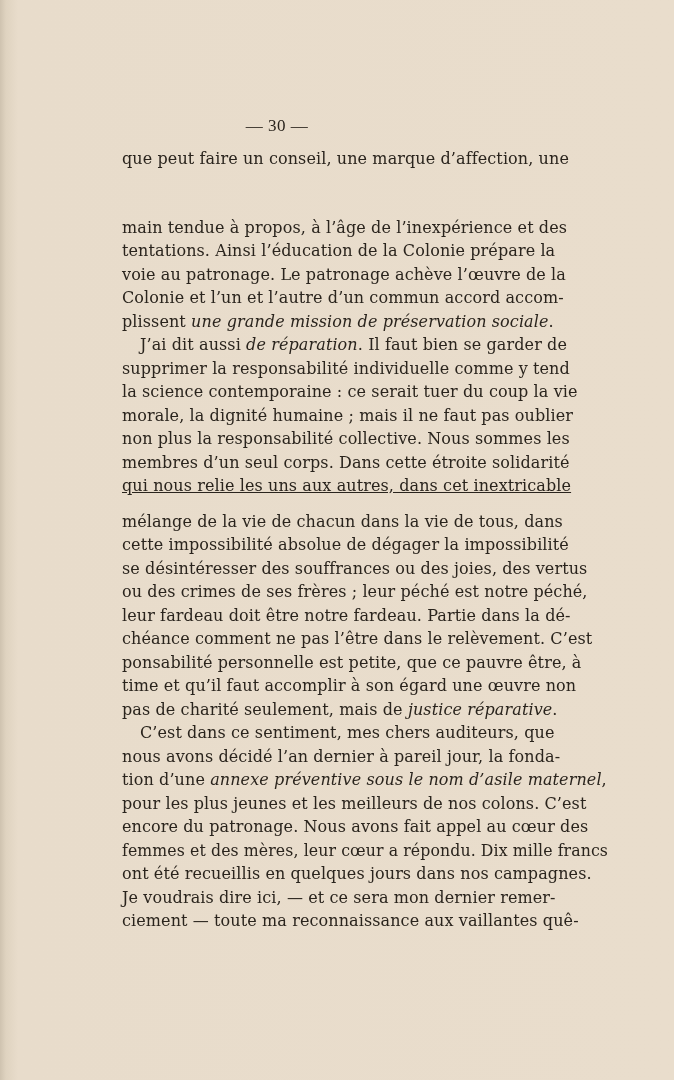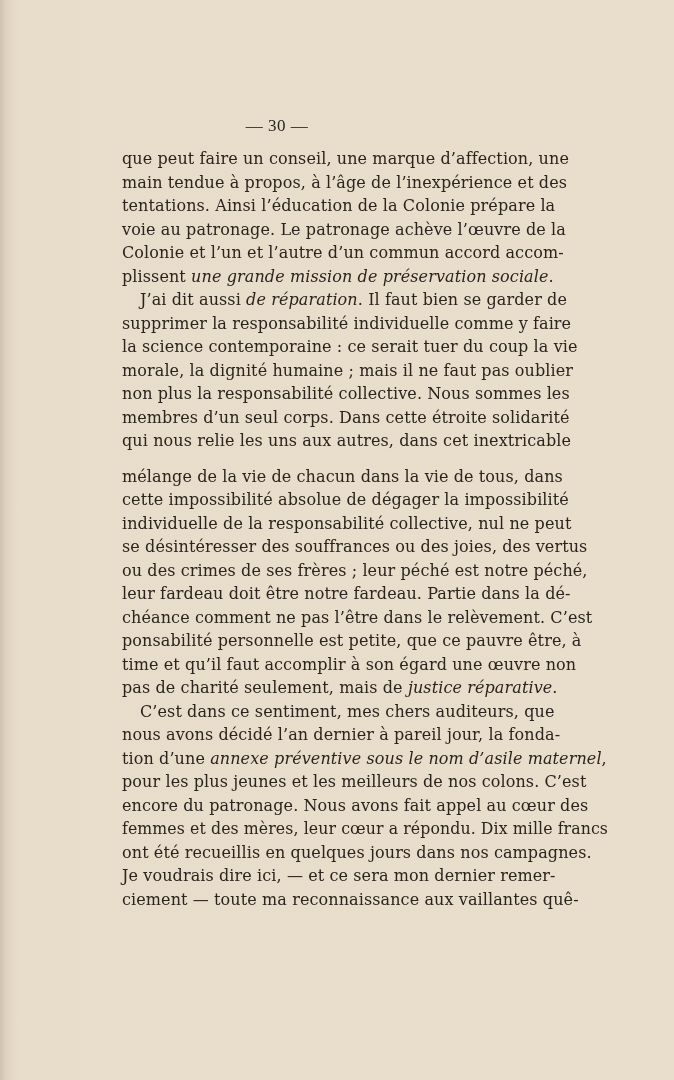--- a/index.html
+++ b/index.html
@@ -37,35 +37,34 @@
   .it { font-style: italic; margin-top: 39px; }
   .line span { white-space: pre; }
 </style>
 </head>
 <body>
 
 <div class="page">
   <div class="folio">— 30 —</div>
   <div class="text" id="text">
       <div class="line" style="word-spacing: 0px; text-align-last: left;"><span>que peut faire un conseil, une marque d’affection, une</span></div>
-      <div class="line" style="word-spacing: 0px; text-align-last: left;"><span>main tendue à propos, à l’âge de l’inexpérience et des</span></div>
+      <div class="line" style="word-spacing: 0px; text-align-last: left; margin-top: 45px;"><span>main tendue à propos, à l’âge de l’inexpérience et des</span></div>
       <div class="line" style="word-spacing: 0px; text-align-last: left;"><span>tentations. Ainsi l’éducation de la Colonie prépare la</span></div>
       <div class="line" style="word-spacing: 0px; text-align-last: left;"><span>voie au patronage. Le patronage achève l’œuvre de la</span></div>
       <div class="line" style="word-spacing: 0px; text-align-last: left;"><span>Colonie et l’un et l’autre d’un commun accord accom-</span></div>
       <div class="line last"><span>plissent </span><span class="it">une grande mission de préservation sociale</span><span>.</span></div>
       <div class="line indent" style="word-spacing: 0px; text-align-last: left;"><span>J’ai dit aussi </span><span class="it">de réparation</span><span>. Il faut bien se garder de</span></div>
-      <div class="line" style="word-spacing: 0px; text-align-last: left;"><span>supprimer la responsabilité individuelle comme y faire</span></div>
+      <div class="line" style="word-spacing: 0px; text-align-last: left;"><span>supprimer la responsabilité individuelle comme y tend</span></div>
       <div class="line" style="word-spacing: 0px; text-align-last: left;"><span>la science contemporaine : ce serait tuer du coup la vie</span></div>
       <div class="line" style="word-spacing: 0px; text-align-last: left;"><span>morale, la dignité humaine ; mais il ne faut pas oublier</span></div>
       <div class="line" style="word-spacing: 0px; text-align-last: left;"><span>non plus la responsabilité collective. Nous sommes les</span></div>
       <div class="line" style="word-spacing: 0px; text-align-last: left;"><span>membres d’un seul corps. Dans cette étroite solidarité</span></div>
-      <div class="line" style="word-spacing: 0px; text-align-last: left;"><span>qui nous relie les uns aux autres, dans cet inextricable</span></div>
+      <div class="line" style="word-spacing: 0px; text-align-last: left; text-decoration: underline;"><span>qui nous relie les uns aux autres, dans cet inextricable</span></div>
       <div class="line" style="word-spacing: 0px; text-align-last: left; margin-top: 12px;"><span>mélange de la vie de chacun dans la vie de tous, dans</span></div>
       <div class="line" style="word-spacing: 0px; text-align-last: left;"><span>cette impossibilité absolue de dégager la impossibilité</span></div>
-      <div class="line" style="word-spacing: 0px; text-align-last: left;"><span>individuelle de la responsabilité collective, nul ne peut</span></div>
       <div class="line" style="word-spacing: 0px; text-align-last: left;"><span>se désintéresser des souffrances ou des joies, des vertus</span></div>
       <div class="line" style="word-spacing: 0px; text-align-last: left;"><span>ou des crimes de ses frères ; leur péché est notre péché,</span></div>
       <div class="line" style="word-spacing: 0px; text-align-last: left;"><span>leur fardeau doit être notre fardeau. Partie dans la dé-</span></div>
       <div class="line" style="word-spacing: 0px; text-align-last: left;"><span>chéance comment ne pas l’être dans le relèvement. C’est</span></div>
       <div class="line" style="word-spacing: 0px; text-align-last: left;"><span>ponsabilité personnelle est petite, que ce pauvre être, à</span></div>
       <div class="line" style="word-spacing: 0px; text-align-last: left;"><span>time et qu’il faut accomplir à son égard une œuvre non</span></div>
       <div class="line last"><span>pas de charité seulement, mais de </span><span class="it">justice réparative</span><span>.</span></div>
       <div class="line indent" style="word-spacing: 0px; text-align-last: left;"><span>C’est dans ce sentiment, mes chers auditeurs, que</span></div>
       <div class="line" style="word-spacing: 0px; text-align-last: left;"><span>nous avons décidé l’an dernier à pareil jour, la fonda-</span></div>
       <div class="line" style="word-spacing: 0px; text-align-last: left;"><span>tion d’une </span><span class="it">annexe préventive sous le nom d’asile maternel</span><span>,</span></div>

